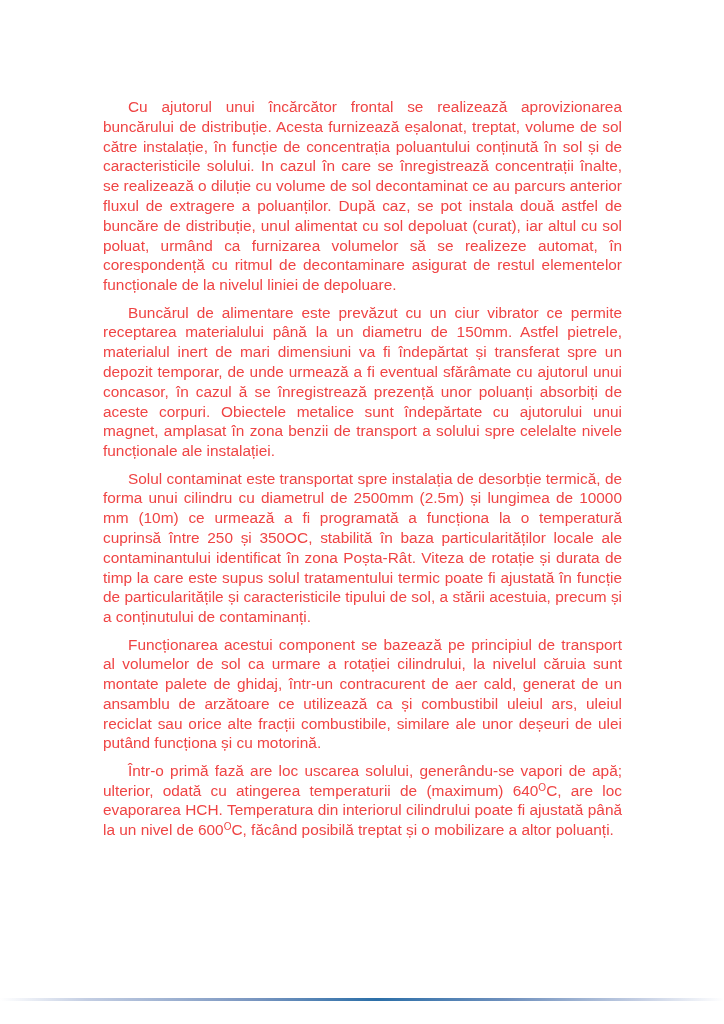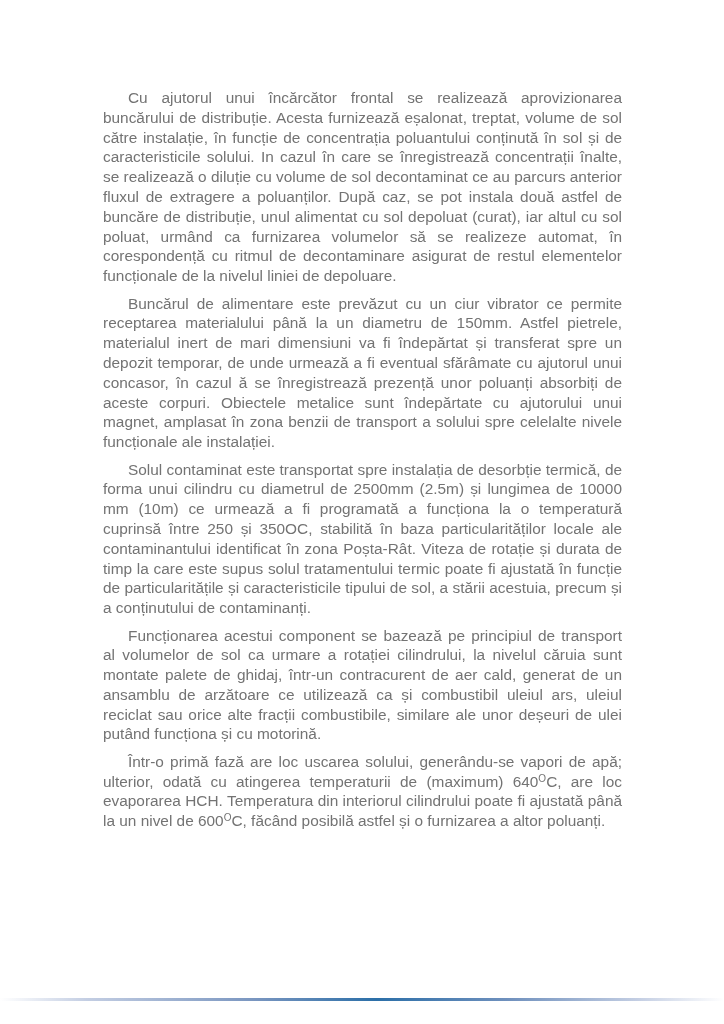--- a/index.html
+++ b/index.html
@@ -1,25 +1,25 @@
 <!DOCTYPE html>
 <html><head>
 <meta charset="utf-8">
 <style>
   html, body { margin: 0; padding: 0; background: #ffffff; }
   body { width: 724px; height: 1024px; position: relative; overflow: hidden; }
   .page {
     position: absolute;
     left: 103px;
-    top: 88px;
+    top: 97px;
     width: 519px;
     font-family: "Liberation Sans", sans-serif;
     font-size: 15.4px;
     line-height: 19.8px;
-    color: #737373;
+    color: #ef4444;
   }
   .para {
     margin: 0 0 7.6px 0;
     text-align: justify;
     text-indent: 25px;
     hyphens: none;
   }
   sup { font-size: 10px; line-height: 0; vertical-align: 5px; }
   .footer-line {
     position: absolute;
@@ -38,16 +38,16 @@
   }
 </style>
 </head>
 <body>
 
 <div class="page">
   <p class="para">Cu ajutorul unui încărcător frontal se realizează aprovizionarea buncărului de distribuție. Acesta furnizează eșalonat, treptat, volume de sol către instalație, în funcție de concentrația poluantului conținută în sol și de caracteristicile solului. In cazul în care se înregistrează concentrații înalte, se realizează o diluție cu volume de sol decontaminat ce au parcurs anterior fluxul de extragere a poluanților. După caz, se pot instala două astfel de buncăre de distribuție, unul alimentat cu sol depoluat (curat), iar altul cu sol poluat, urmând ca furnizarea volumelor să se realizeze automat, în corespondență cu ritmul de decontaminare asigurat de restul elementelor funcționale de la nivelul liniei de depoluare.</p>
   <p class="para">Buncărul de alimentare este prevăzut cu un ciur vibrator ce permite receptarea materialului până la un diametru de 150mm. Astfel pietrele, materialul inert de mari dimensiuni va fi îndepărtat și transferat spre un depozit temporar, de unde urmează a fi eventual sfărâmate cu ajutorul unui concasor, în cazul ă se înregistrează prezență unor poluanți absorbiți de aceste corpuri. Obiectele metalice sunt îndepărtate cu ajutorului unui magnet, amplasat în zona benzii de transport a solului spre celelalte nivele funcționale ale instalației.</p>
   <p class="para">Solul contaminat este transportat spre instalația de desorbție termică, de forma unui cilindru cu diametrul de 2500mm (2.5m) și lungimea de 10000 mm (10m) ce urmează a fi programată a funcționa la o temperatură cuprinsă între 250 și 350OC, stabilită în baza particularităților locale ale contaminantului identificat în zona Poșta-Rât. Viteza de rotație și durata de timp la care este supus solul tratamentului termic poate fi ajustată în funcție de particularitățile și caracteristicile tipului de sol, a stării acestuia, precum și a conținutului de contaminanți.</p>
   <p class="para">Funcționarea acestui component se bazează pe principiul de transport al volumelor de sol ca urmare a rotației cilindrului, la nivelul căruia sunt montate palete de ghidaj, într-un contracurent de aer cald, generat de un ansamblu de arzătoare ce utilizează ca și combustibil uleiul ars, uleiul reciclat sau orice alte fracții combustibile, similare ale unor deșeuri de ulei putând funcționa și cu motorină.</p>
-  <p class="para"><span>Într-o primă fază are loc uscarea solului, generându-se vapori de apă; ulterior, odată cu atingerea temperaturii de (maximum) 640</span><sup>O</sup><span>C, are loc evaporarea HCH. Temperatura din interiorul cilindrului poate fi ajustată până la un nivel de 600</span><sup>O</sup><span>C, făcând posibilă astfel și o furnizarea a altor poluanți.</span></p>
+  <p class="para"><span>Într-o primă fază are loc uscarea solului, generându-se vapori de apă; ulterior, odată cu atingerea temperaturii de (maximum) 640</span><sup>O</sup><span>C, are loc evaporarea HCH. Temperatura din interiorul cilindrului poate fi ajustată până la un nivel de 600</span><sup>O</sup><span>C, făcând posibilă treptat și o mobilizare a altor poluanți.</span></p>
 </div>
 
 <div class="footer-line"></div>
 
 </body></html>

